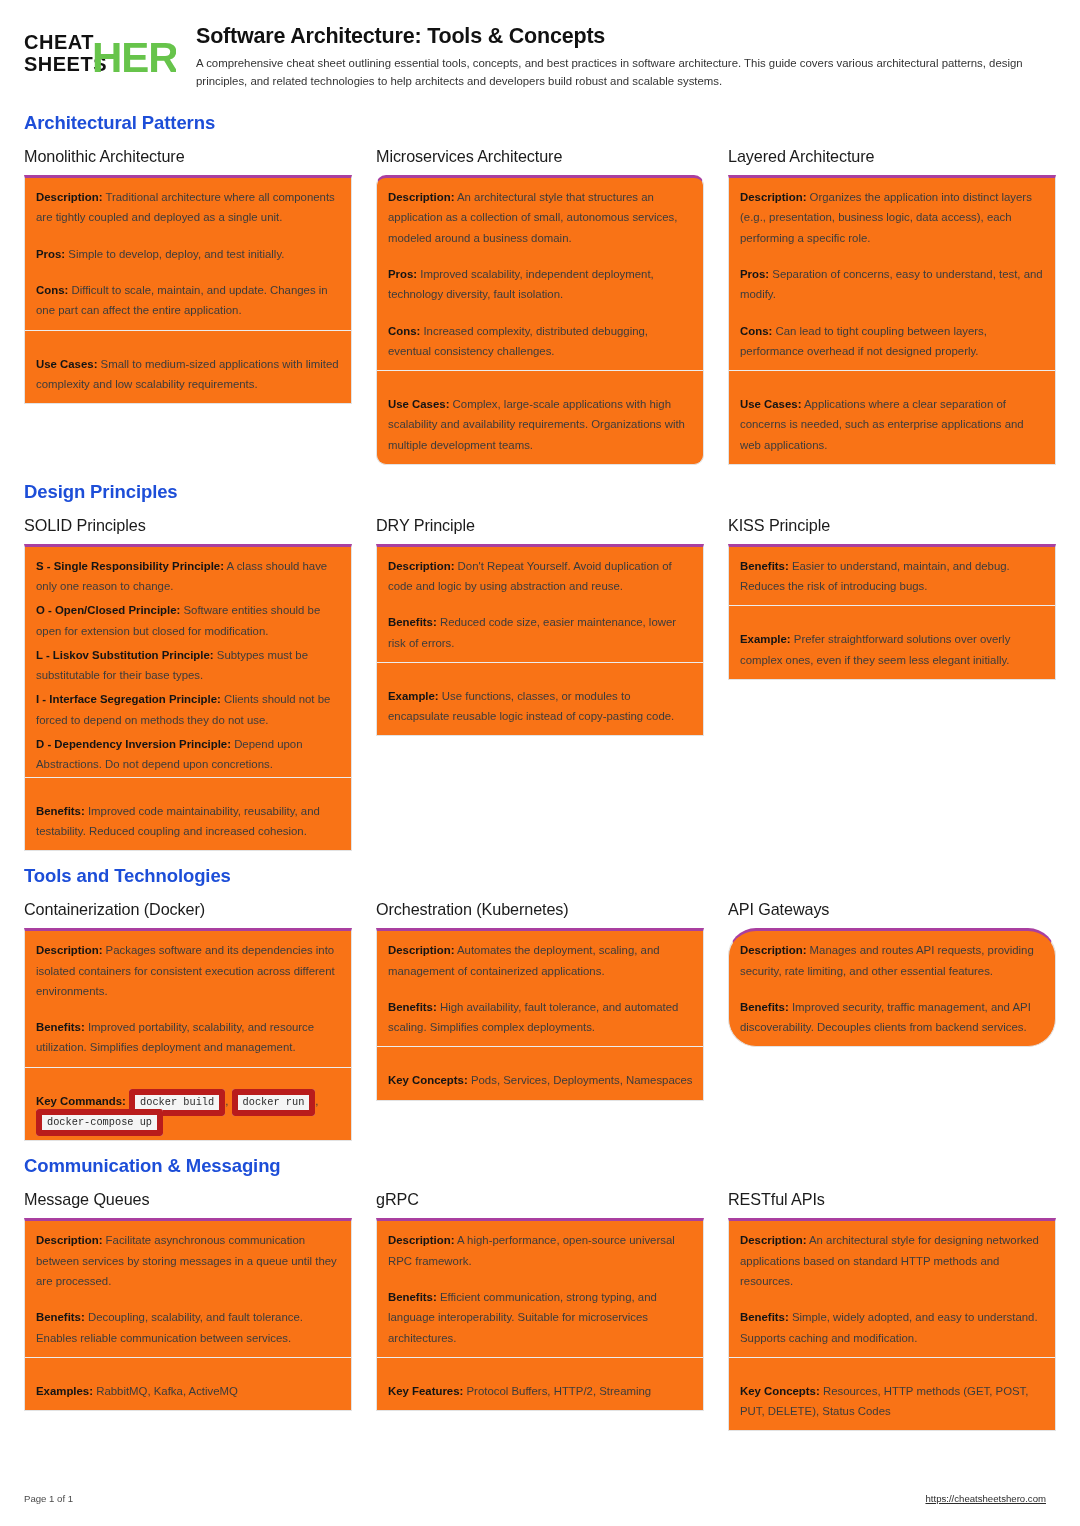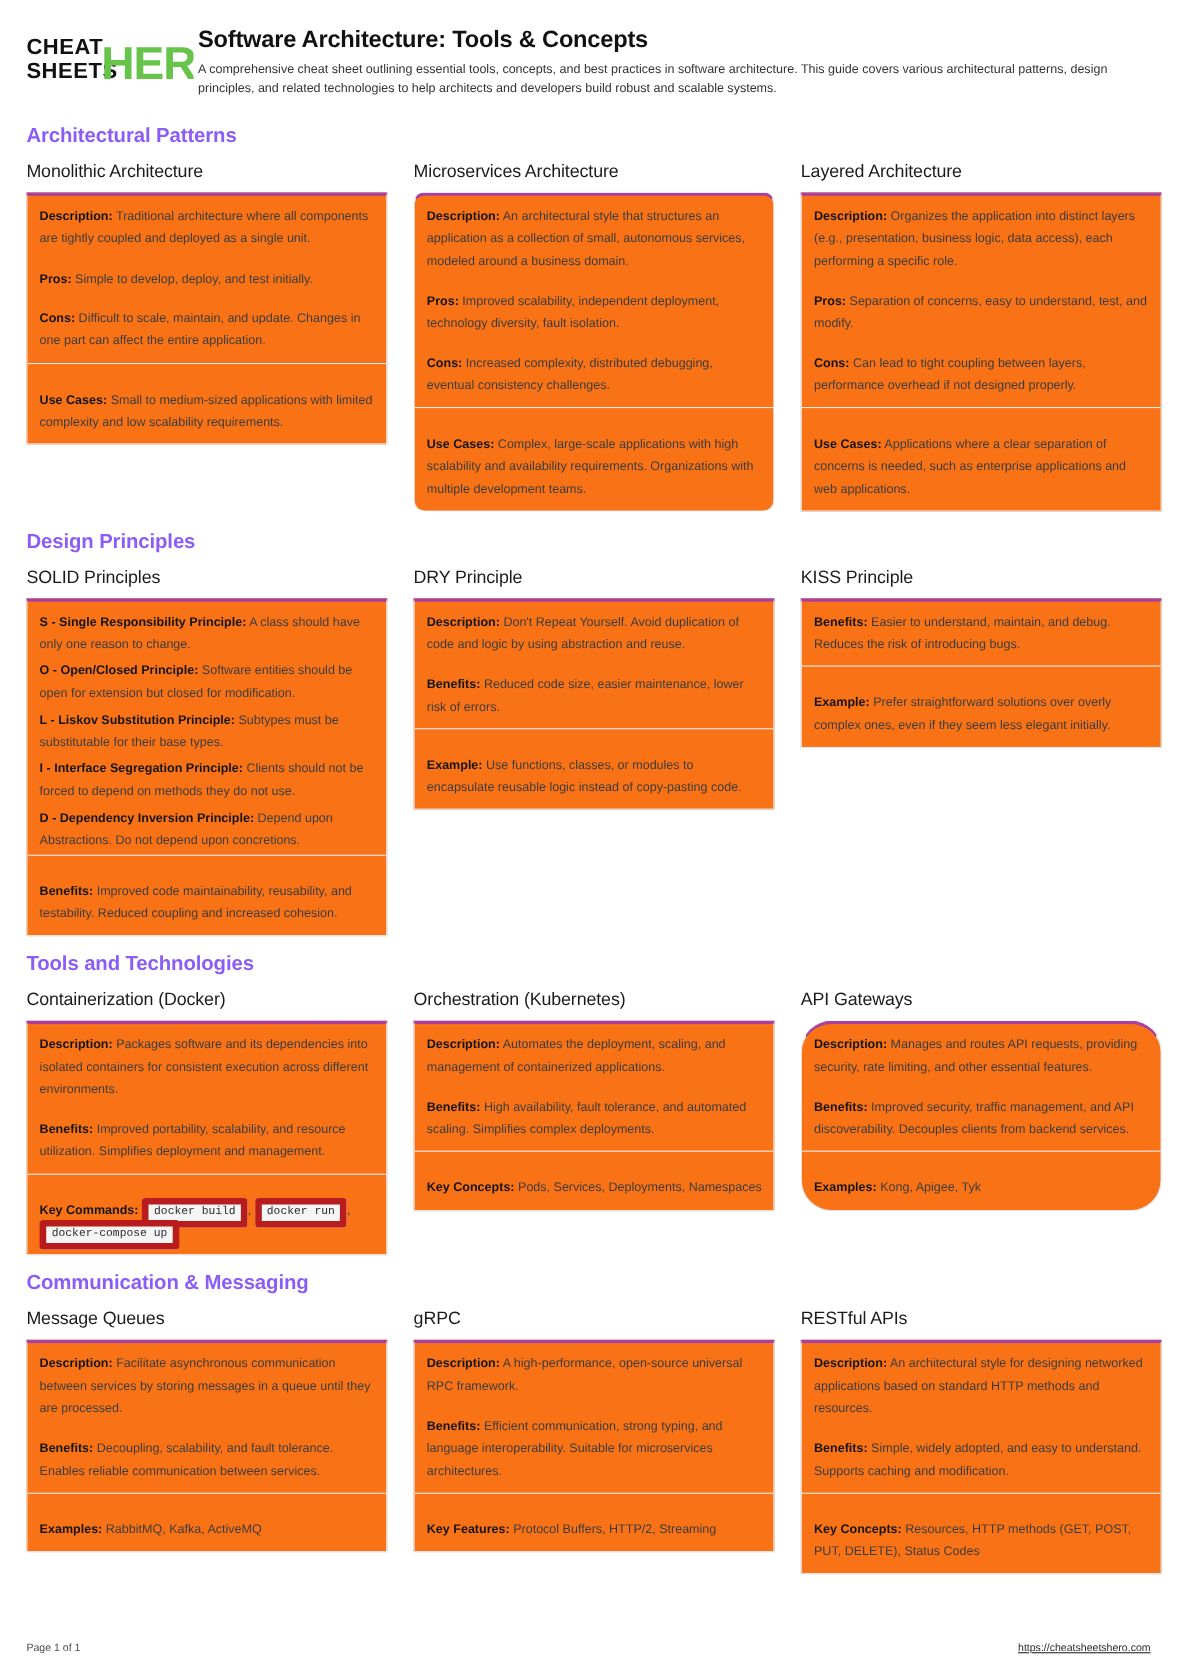--- a/index.html
+++ b/index.html
@@ -14,21 +14,21 @@
     position: relative;
     width: 1080px;
     height: 1526px;
     padding: 22px 24px 0 24px;
   }
 
   
   .header {
     display: flex;
     align-items: flex-start;
-    gap: 4px;
+    gap: 20px;
     padding-bottom: 10px;
   }
   .logo {
     width: 152px;
     flex: 0 0 152px;
     padding-top: 4px;
     line-height: 0;
   }
   .logo svg { display: block; }
 
@@ -52,21 +52,21 @@
   .columns {
     column-count: 3;
     column-gap: 24px;
     width: 1032px;
   }
   .block { break-inside: avoid; -webkit-column-break-inside: avoid; }
 
   .section-title {
     font-size: 18.5px;
     font-weight: bold;
-    color: #8b5cf6;
+    color: #1d4ed8;
     letter-spacing: -0.1px;
     margin: 14px 0 13px 0;
     column-span: all;
     -webkit-column-span: all;
   }
   .section-title.first { margin-top: 12px; }
 
   .card-title {
     font-size: 16.2px;
     font-weight: normal;
@@ -212,21 +212,20 @@
           <div class="row"><b>Description:</b><span> Automates the deployment, scaling, and management of containerized applications.</span></div>
           <div class="row"><b>Benefits:</b><span> High availability, fault tolerance, and automated scaling. Simplifies complex deployments.</span></div>
           <div class="row divided"><b>Key Concepts:</b><span> Pods, Services, Deployments, Namespaces</span></div>
         </div>
       </div>
       <div class="block">
         <div class="card-title">API Gateways</div>
         <div class="card" style="border-top-color: rgb(169, 63, 160); border-radius: 28px;">
           <div class="row"><b>Description:</b><span> Manages and routes API requests, providing security, rate limiting, and other essential features.</span></div>
           <div class="row"><b>Benefits:</b><span> Improved security, traffic management, and API discoverability. Decouples clients from backend services.</span></div>
-          <div class="row divided"><b>Examples:</b><span> Kong, Apigee, Tyk</span></div>
         </div>
       </div>
       <div class="section-title">Communication &amp; Messaging</div>
       <div class="block">
         <div class="card-title">Message Queues</div>
         <div class="card" style="border-top-color: rgb(169, 63, 160);">
           <div class="row"><b>Description:</b><span> Facilitate asynchronous communication between services by storing messages in a queue until they are processed.</span></div>
           <div class="row"><b>Benefits:</b><span> Decoupling, scalability, and fault tolerance. Enables reliable communication between services.</span></div>
           <div class="row divided"><b>Examples:</b><span> RabbitMQ, Kafka, ActiveMQ</span></div>
         </div>

